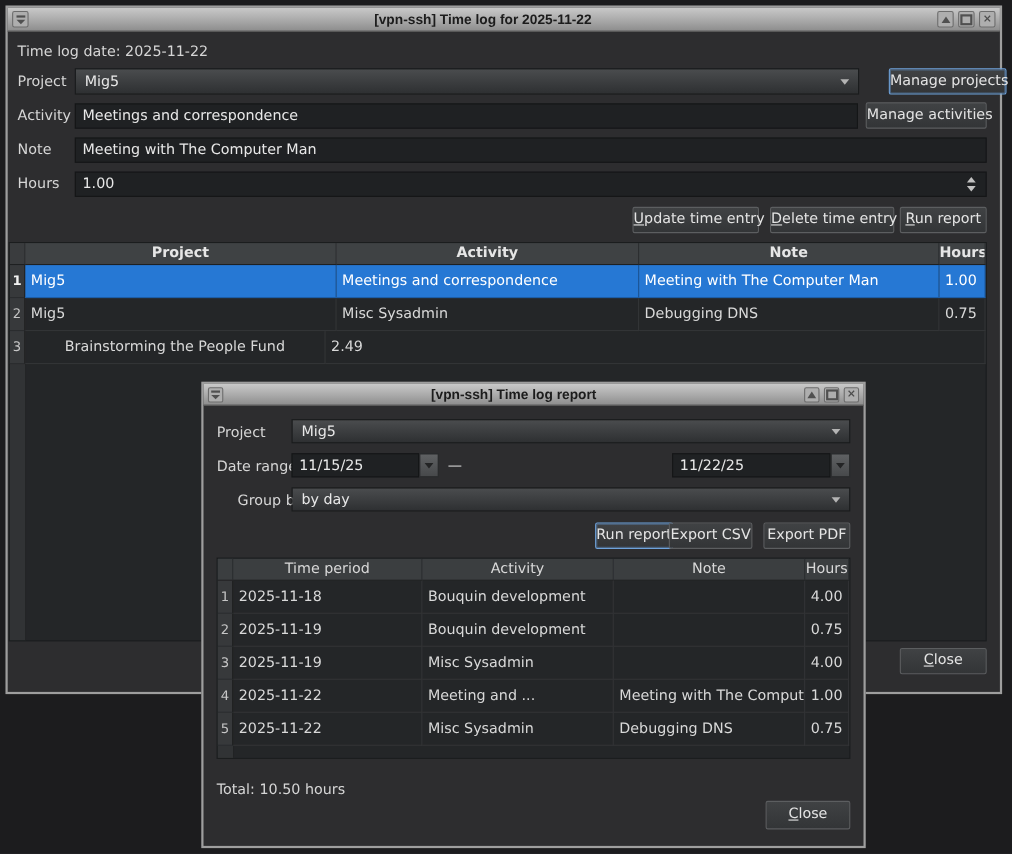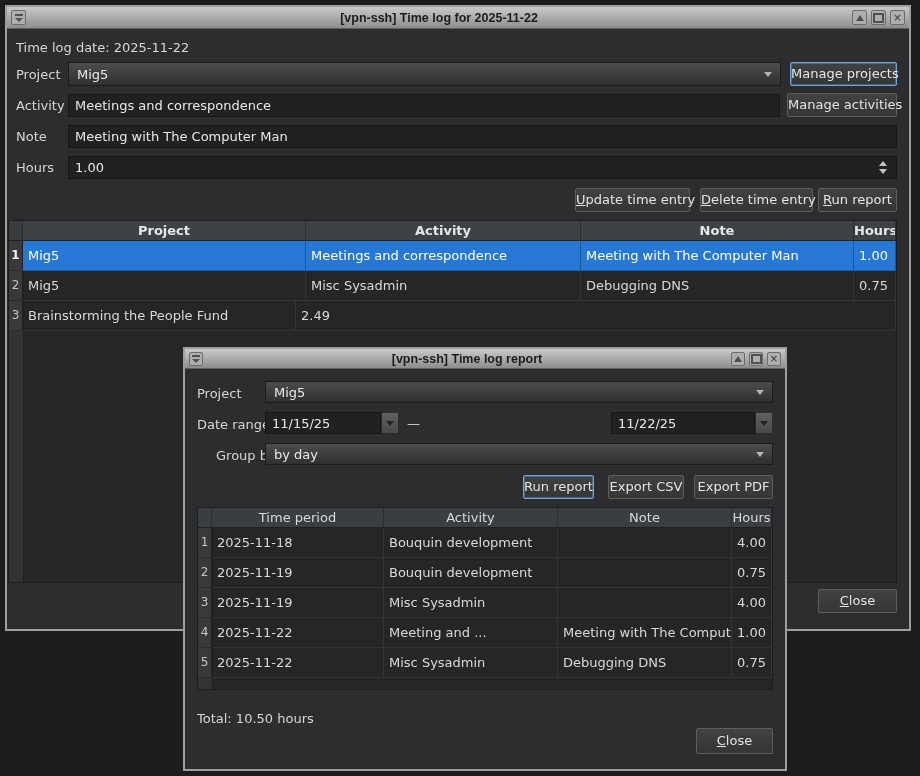--- a/index.html
+++ b/index.html
@@ -53,21 +53,21 @@
     position:absolute; right:8px; top:50%; margin-top:-2px;
     width:0; height:0; border-left:4px solid transparent;
     border-right:4px solid transparent; border-top:5px solid #b4b4b4;
   }
   .btn {
     position:absolute; box-sizing:border-box; display:block;
     background:linear-gradient(180deg,#404244,#333537);
     border:1px solid #5c5e60; border-radius:2px;
     color:#e4e4e4; font-size:13px; text-align:center; white-space:nowrap;
   }
-  .btn.focus { border-color:#6fa3dc; box-shadow:inset 0 0 0 1px rgba(100,150,210,0.45); }
+  .btn.focus { border-color:#6fa3dc; box-shadow:inset 0 0 0 1px rgba(100,150,210,0.45);margin-left:18px; }
   .btn.mn::first-letter { text-decoration:underline; }
   .table {
     position:absolute; box-sizing:border-box;
     background:#242628; border:1px solid #1b1d1e;
   }
   .gutter-strip {
     position:absolute; left:0; top:0; bottom:0; width:14px;
     background:#313335; border-right:1px solid #1e2021;
   }
   .thead { position:absolute; left:0; right:0; top:0; height:20px; display:flex; }
@@ -177,21 +177,21 @@
     </div>
     <div class="tr" style="top:50px;">
       <div class="rownum">2</div>
       <div class="td" style="width:283px;">Mig5</div>
       <div class="td" style="width:275px;">Misc Sysadmin</div>
       <div class="td" style="width:273px;">Debugging DNS</div>
       <div class="td" style="flex:1;">0.75</div>
     </div>
     <div class="tr" style="top:80px;">
       <div class="rownum">3</div>
-      <div class="td" style="width:273px;">Brainstorming the People Fund</div>
+      <div class="td" style="width:273px;text-align:center;">Brainstorming the People Fund</div>
       <div class="td" style="flex:1;">2.49</div>
     </div>
   </div>
 
   <div class="btn mn" style="left:811px; top:582px; width:79px; height:24px; line-height:22px;">Close</div>
 </div>
 
 <div class="window dlg" style="left:183px; top:347px; width:604px; height:424px; z-index:10;">
 
   <div class="titlebar" style="height:20px;">

